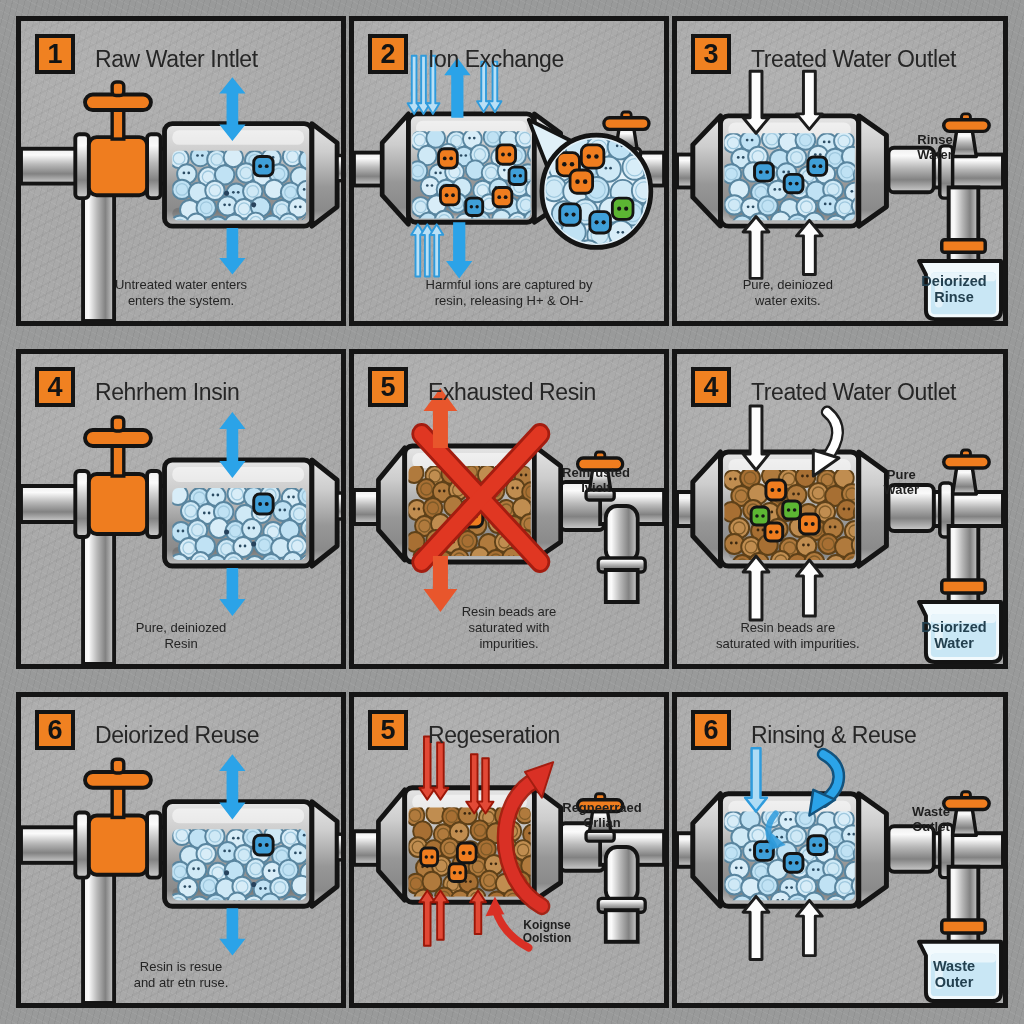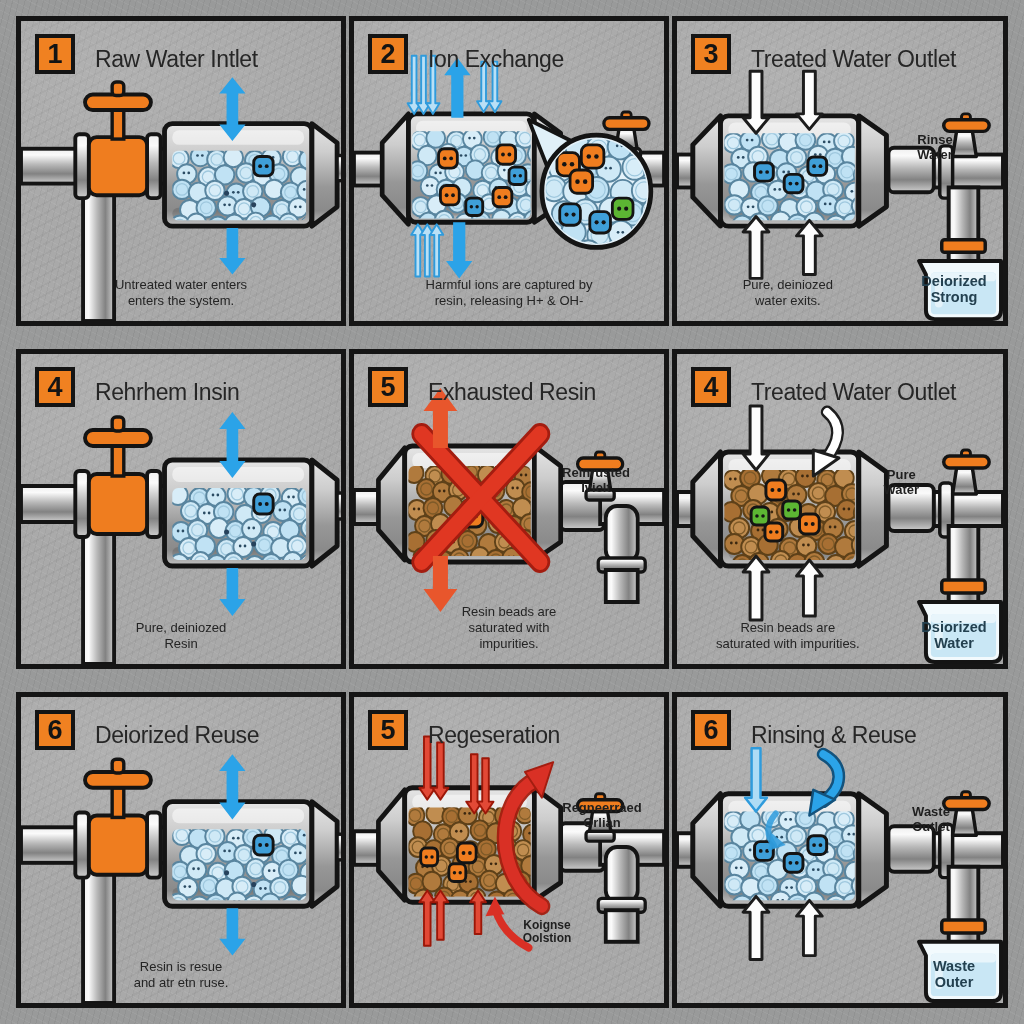--- a/index.html
+++ b/index.html
@@ -606,21 +606,21 @@
           <polygon points="128,262 140,262 140,222 147,222 134,206 121,222 128,222" fill="#fdfdfd" stroke="#1c1c1c" stroke-width="3" stroke-linejoin="round" opacity="1"></polygon>
           <polygon points="74,52 86,52 86,100 93,100 80,116 67,100 74,100" fill="#fdfdfd" stroke="#1c1c1c" stroke-width="3" stroke-linejoin="round" opacity="1"></polygon>
           <polygon points="128,52 140,52 140,96 147,96 134,112 121,96 128,96" fill="#fdfdfd" stroke="#1c1c1c" stroke-width="3" stroke-linejoin="round" opacity="1"></polygon>
         </g>
       </svg>
     <div class="badge">3</div>
     <h2 class="title">Treated Water Outlet</h2>
     <div class="side-label">Rinse
 Water</div>
     <div class="beaker-label">Deiorized
-Strong</div>
+Rinse</div>
     <p class="caption shift-left">Pure, deiniozed
 water exits.</p>
   </section>
 
   <section class="panel p4">
     <svg class="scene" viewBox="0 0 330 310" preserveAspectRatio="none">
         <defs>
           <linearGradient id="mh3" x1="0" y1="0" x2="0" y2="1">
             <stop offset="0%" stop-color="#efefef"></stop>
             <stop offset="18%" stop-color="#fafafa"></stop>

